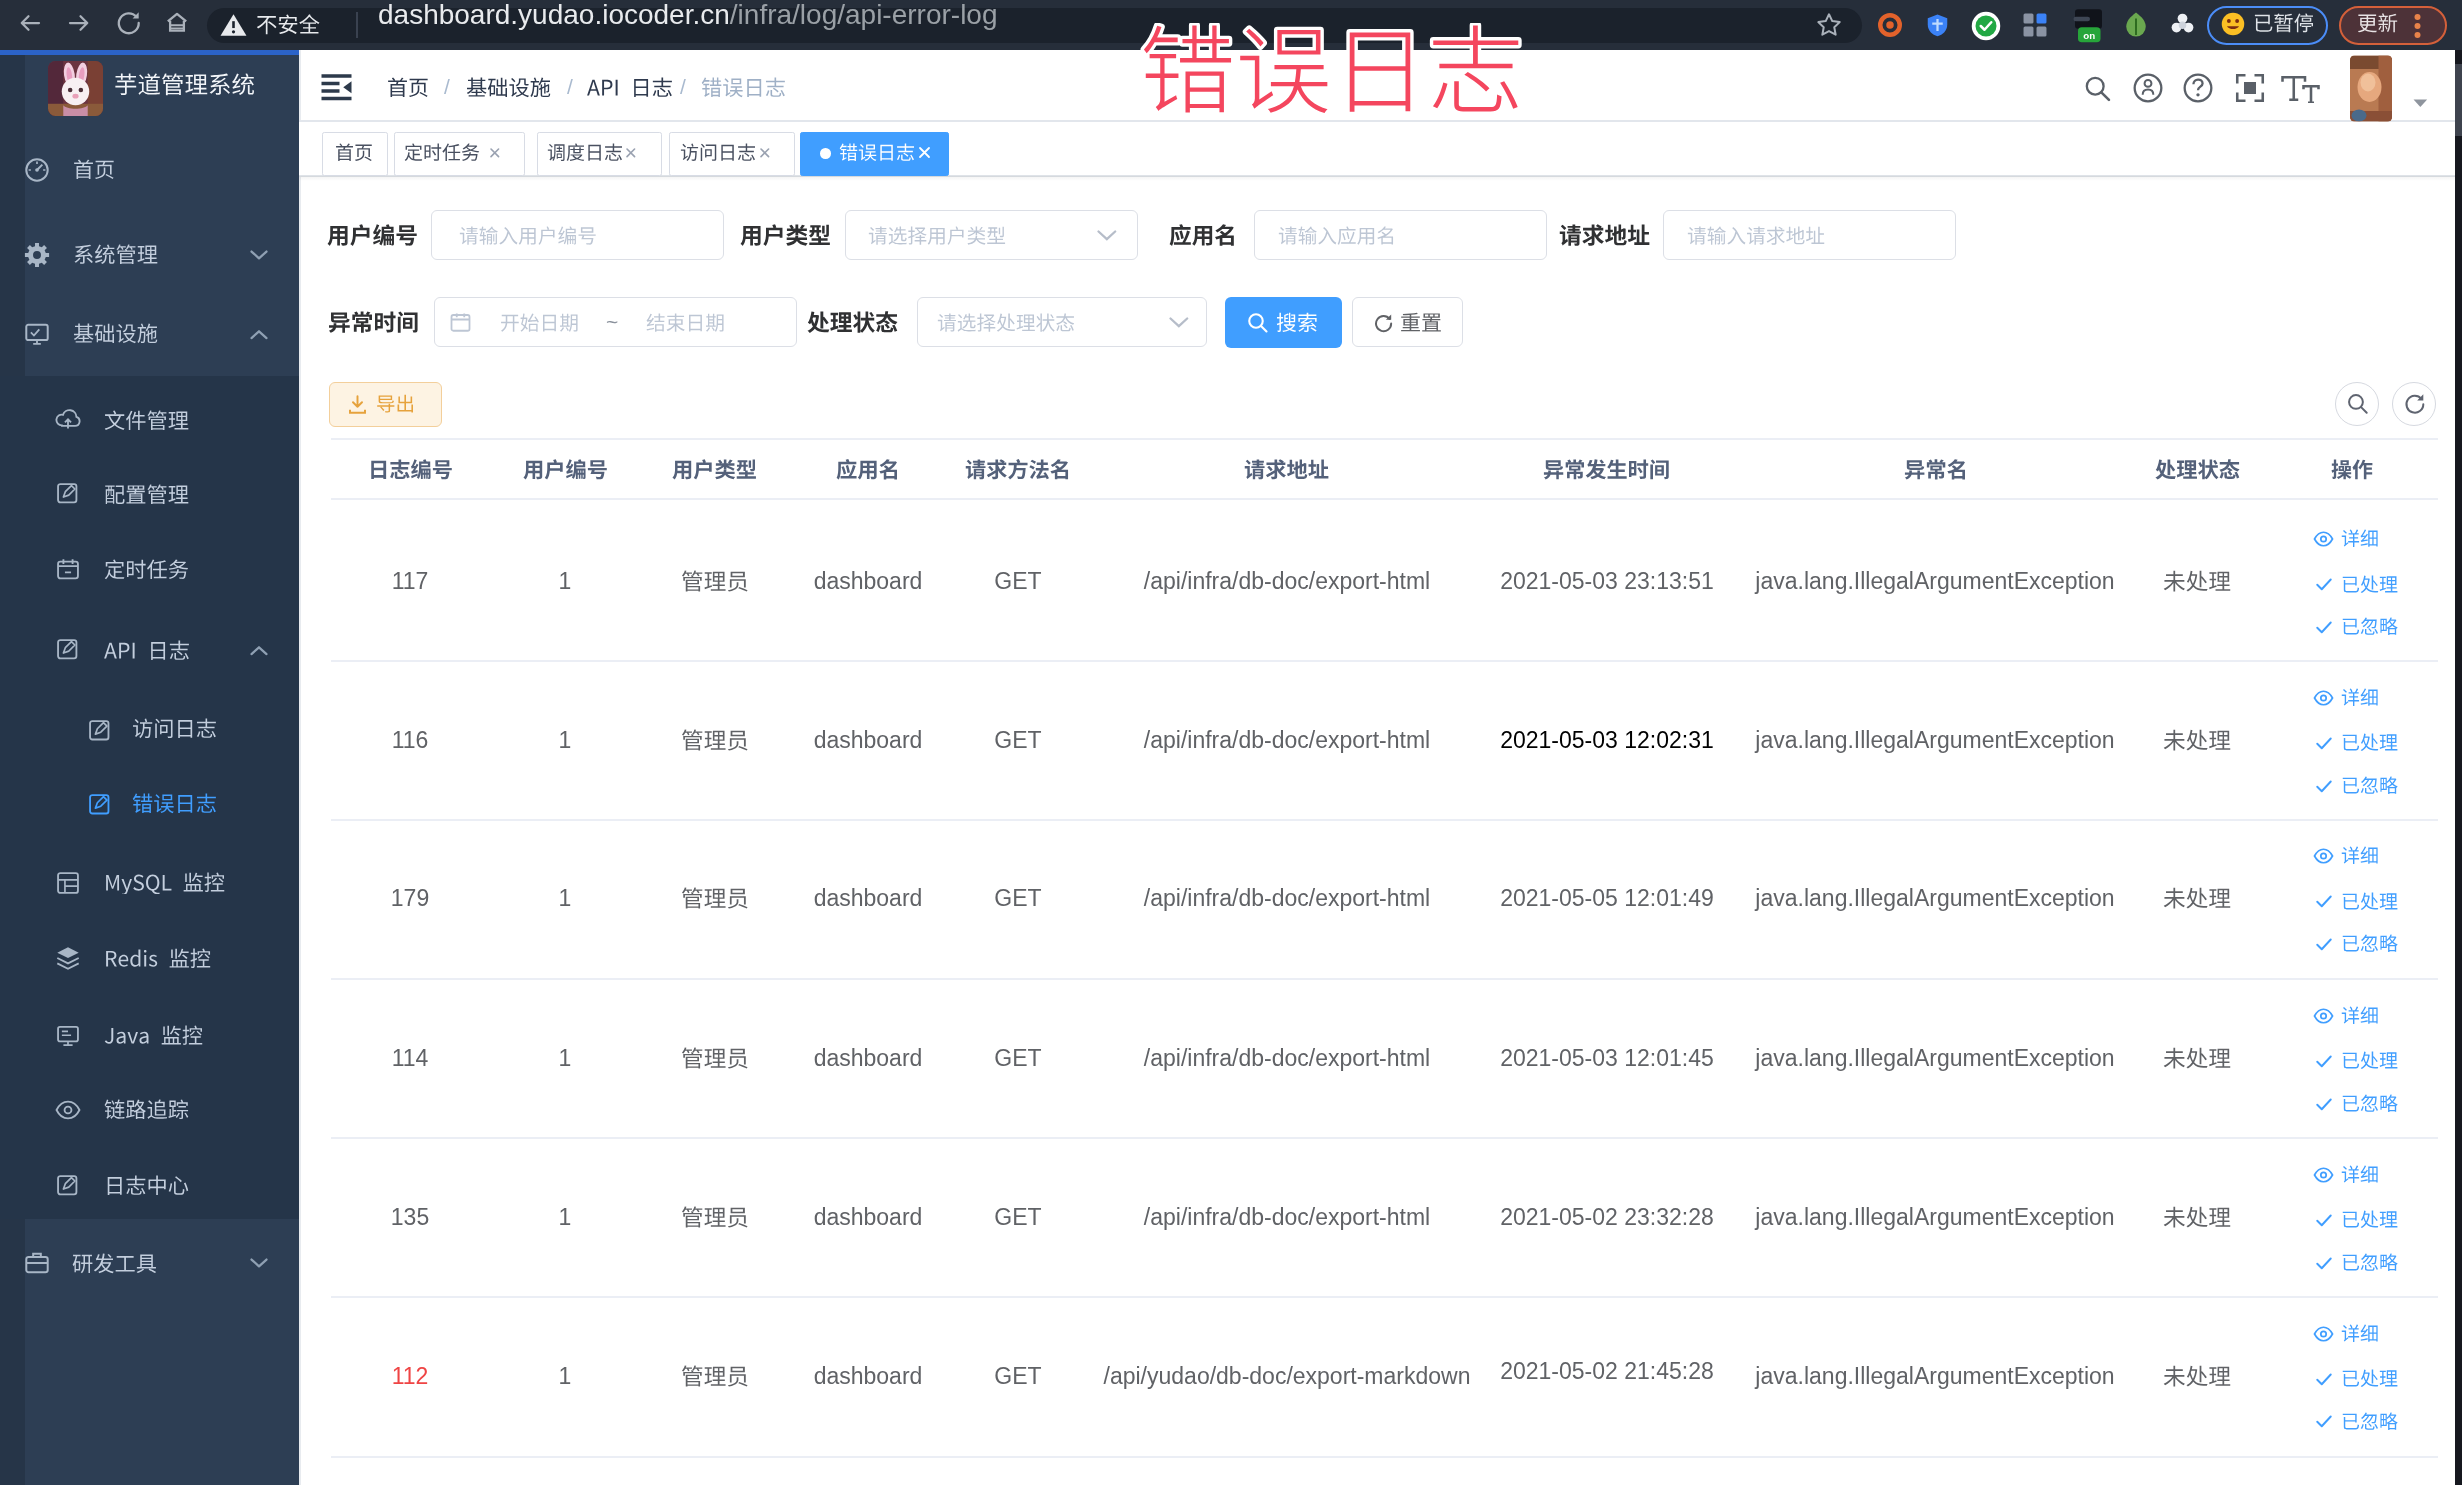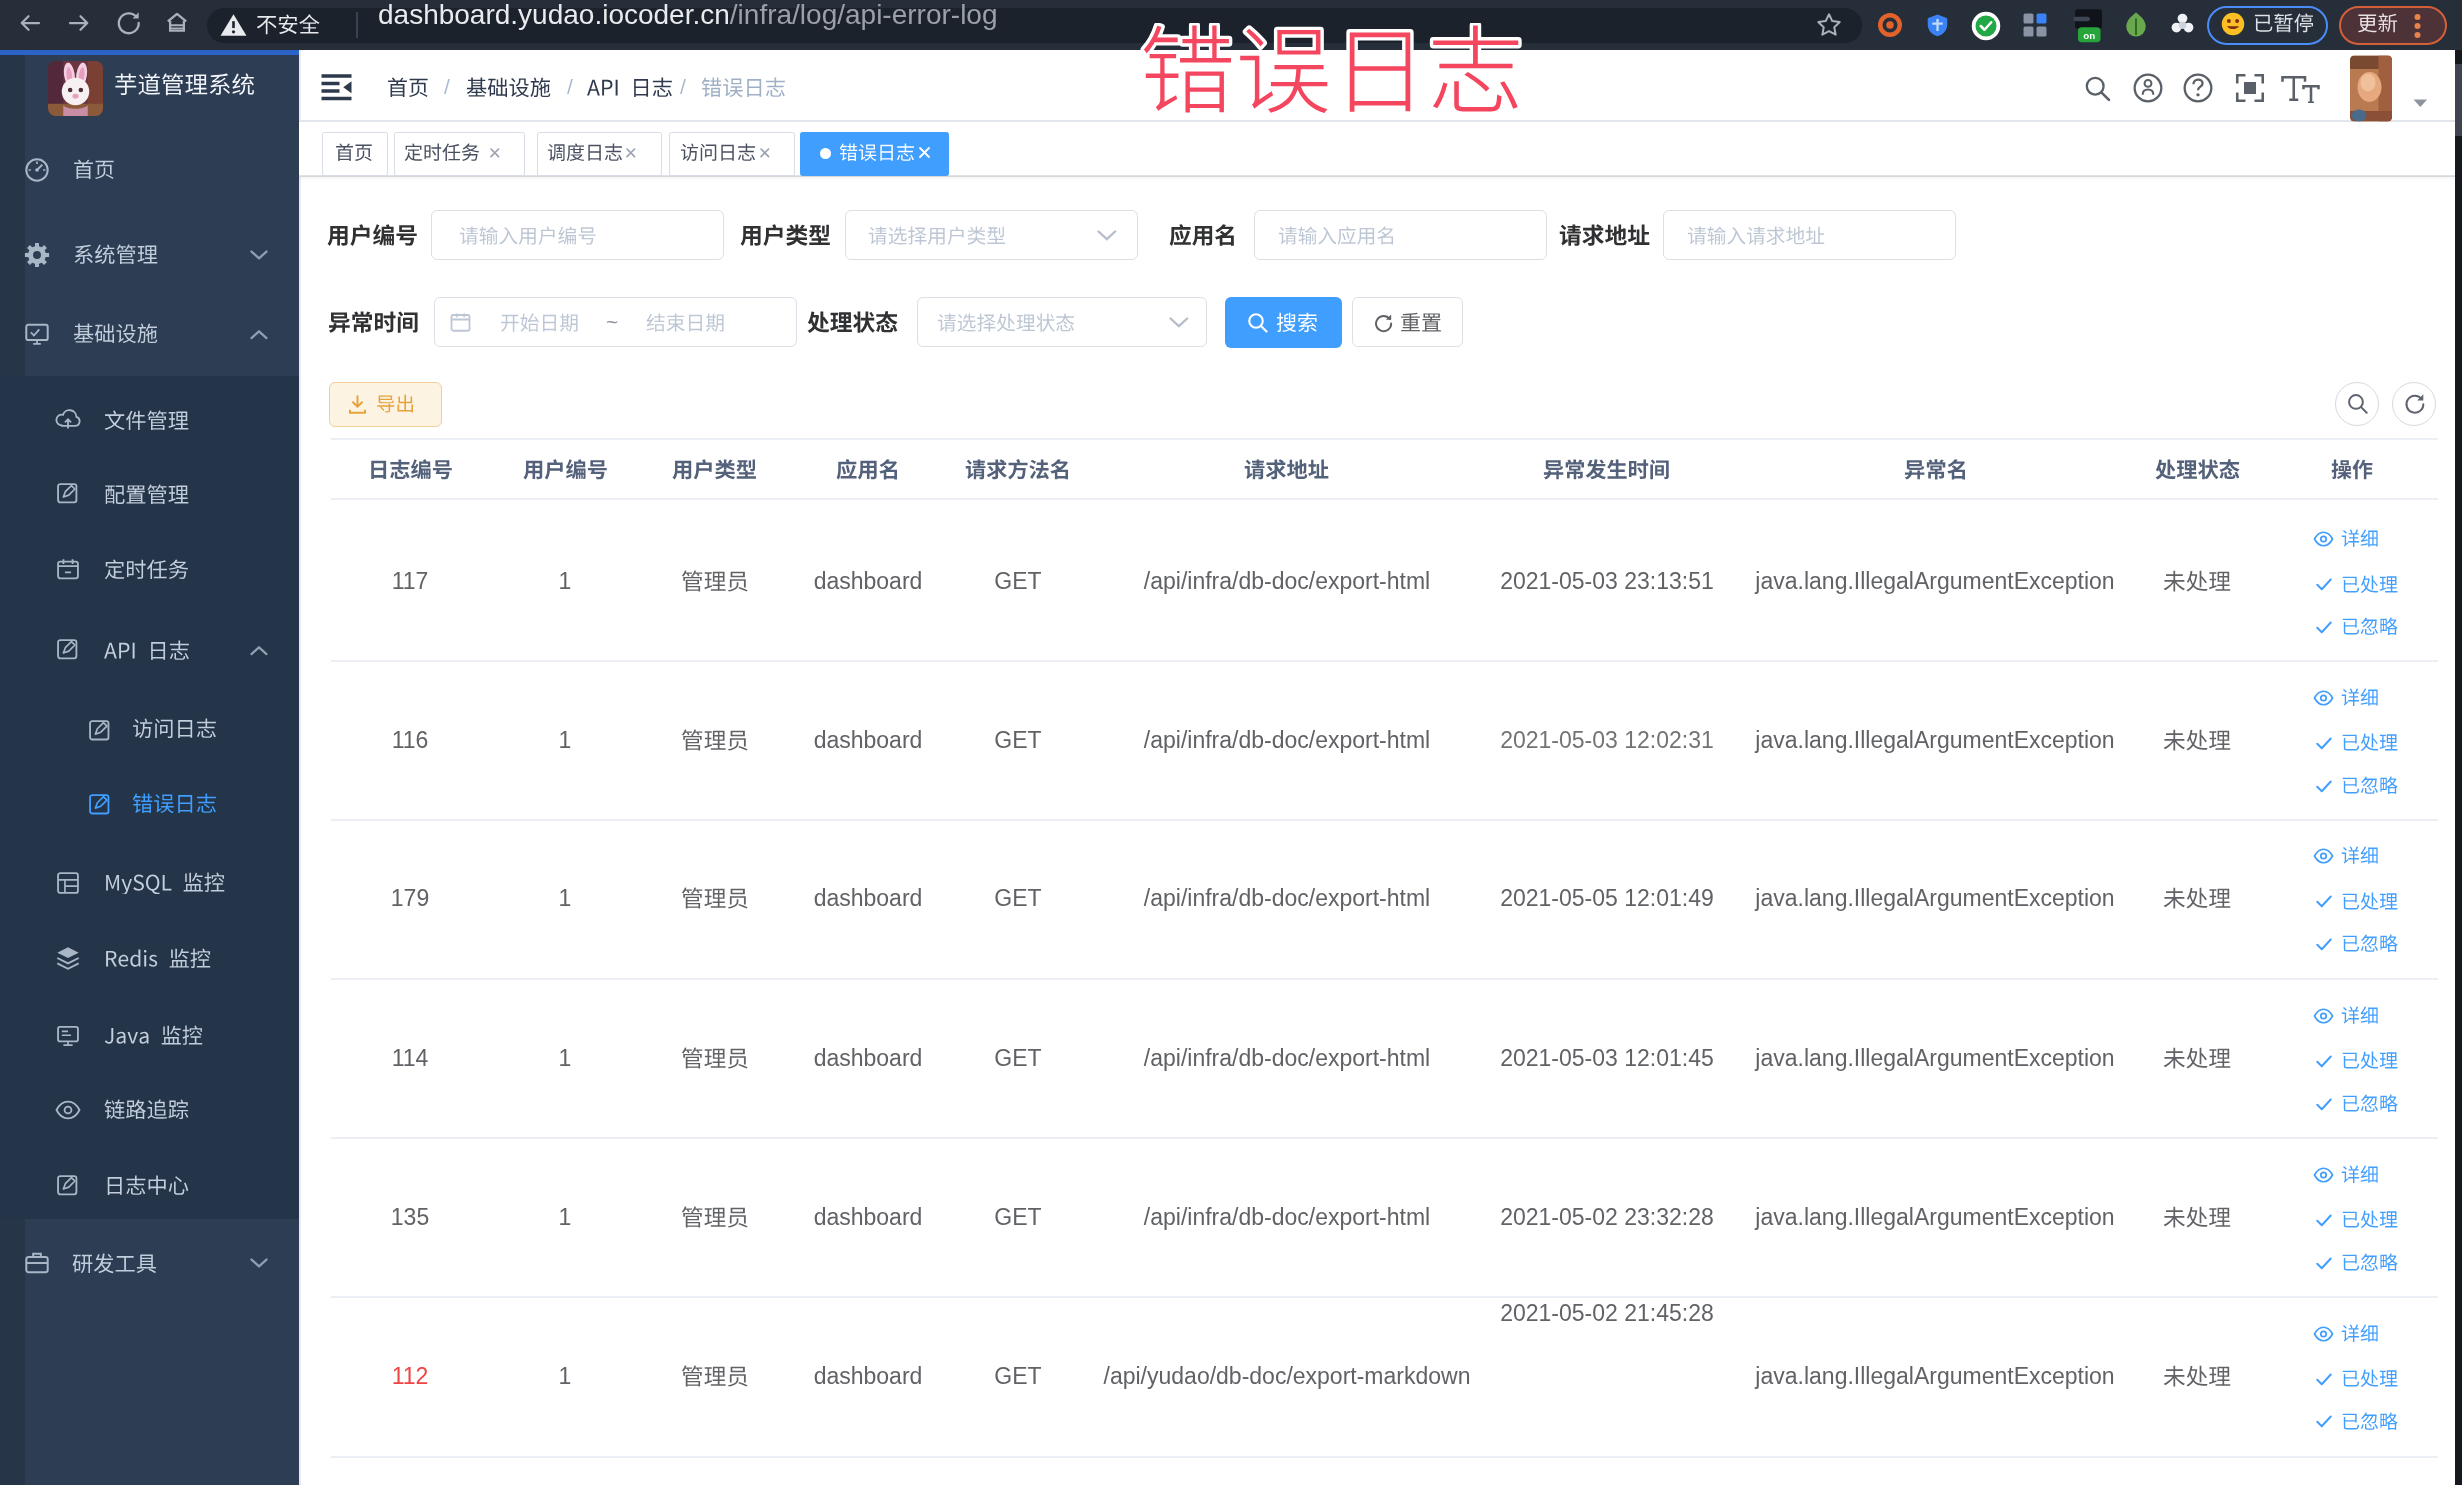--- a/index.html
+++ b/index.html
@@ -486,21 +486,21 @@
     </svg>
     <div style="position:absolute;left:331px;top:660px;width:2107px;height:1.5px;background:#ebeef5;"></div>
     <div style="position:absolute;left:183px;width:454px;top:729px;font-size:23px;line-height:23px;color:#606266;text-align:center;white-space:nowrap">116</div>
     <div style="position:absolute;left:338px;width:454px;top:729px;font-size:23px;line-height:23px;color:#606266;text-align:center;white-space:nowrap">1</div>
     <svg style="position:absolute;left:681px;top:729px;" width="68" height="23.5" viewBox="0 0 90.00 30.60">
       <path d="M6.3 12.7V28.2H8.6V27.2H23.1V28.2H25.3V20.8H8.6V18.7H23.8V12.7ZM23.1 25.4H8.6V22.5H23.1ZM13.2 7.1C13.5 7.7 13.9 8.4 14.1 9H3V14H5.2V10.8H25.2V14H27.4V9H16.4C16.2 8.3 15.7 7.4 15.2 6.7ZM8.6 14.4H21.6V17H8.6ZM5 0.5C4.3 3.1 2.9 5.6 1.3 7.3C1.9 7.6 2.8 8.1 3.2 8.4C4.1 7.4 4.9 6.1 5.7 4.7H7.7C8.4 5.8 9.1 7.2 9.3 8L11.2 7.4C11 6.7 10.5 5.6 9.9 4.7H14.5V3.1H6.4C6.7 2.3 7 1.6 7.2 0.9ZM17.7 0.5C17.2 2.7 16.1 4.8 14.8 6.3C15.3 6.5 16.2 7 16.6 7.3C17.2 6.6 17.8 5.7 18.4 4.7H20.5C21.4 5.9 22.3 7.3 22.6 8.1L24.5 7.3C24.1 6.6 23.5 5.6 22.8 4.7H28.2V3.1H19.1C19.4 2.4 19.7 1.7 19.9 0.9Z M44.3 9.6H48.9V13.5H44.3ZM50.8 9.6H55.4V13.5H50.8ZM44.3 4H48.9V7.8H44.3ZM50.8 4H55.4V7.8H50.8ZM39.5 25.1V27.2H59V25.1H51V21H58V19H51V15.4H57.6V2H42.2V15.4H48.7V19H41.9V21H48.7V25.1ZM31.1 22.8 31.6 25.1C34.3 24.2 37.7 23 41 22L40.6 19.8L37.3 20.9V13.4H40.3V11.3H37.3V4.7H40.7V2.6H31.4V4.7H35.1V11.3H31.7V13.4H35.1V21.6C33.6 22.1 32.2 22.5 31.1 22.8Z M68 3.9H82V7.3H68ZM65.7 2V9.3H84.5V2ZM73.7 16V18.8C73.7 21.1 72.8 24.3 62 26.5C62.5 26.9 63.2 27.8 63.5 28.3C74.7 25.8 76 21.9 76 18.8V16ZM75.9 23.9C79.5 25.1 84.5 27.1 86.9 28.3L88.1 26.4C85.5 25.2 80.5 23.3 77 22.2ZM64.7 12V23H67V14.1H83.3V22.8H85.7V12Z" fill="#606266"></path>
     </svg>
     <div style="position:absolute;left:641px;width:454px;top:729px;font-size:23px;line-height:23px;color:#606266;text-align:center;white-space:nowrap">dashboard</div>
     <div style="position:absolute;left:791px;width:454px;top:729px;font-size:23px;line-height:23px;color:#606266;text-align:center;white-space:nowrap">GET</div>
     <div style="position:absolute;left:1060px;width:454px;top:729px;font-size:23px;line-height:23px;color:#606266;text-align:center;white-space:nowrap">/api/infra/db-doc/export-html</div>
-    <div style="position:absolute;left:1380px;width:454px;top:729px;font-size:23px;line-height:23px;color:#737373;text-align:center;white-space:nowrap">2021-05-03 12:02:31</div>
+    <div style="position:absolute;left:1380px;width:454px;top:729px;font-size:23px;line-height:23px;color:#000000;text-align:center;white-space:nowrap">2021-05-03 12:02:31</div>
     <div style="position:absolute;left:1708px;width:454px;top:729px;font-size:23px;line-height:23px;color:#606266;text-align:center;white-space:nowrap">java.lang.IllegalArgumentException</div>
     <svg style="position:absolute;left:2163px;top:729px;" width="68" height="23.5" viewBox="0 0 90.00 30.60">
       <path d="M13.8 0.6V5.5H4V7.7H13.8V12.9H1.9V15.2H12.5C9.8 19 5.2 22.8 1 24.6C1.5 25.1 2.3 25.9 2.7 26.5C6.6 24.5 10.9 20.9 13.8 16.9V28.2H16.1V16.8C19.1 20.8 23.3 24.5 27.3 26.6C27.7 25.9 28.5 25.1 29 24.6C24.8 22.8 20.2 19 17.4 15.2H28.3V12.9H16.1V7.7H26.2V5.5H16.1V0.6Z M42.8 7.4C42.2 11.7 41.2 15.1 39.7 17.9C38.5 15.9 37.5 13.3 36.8 10C37 9.2 37.3 8.3 37.6 7.4ZM36.6 0.7C35.8 6.6 33.9 12.3 31.6 15.4C32.2 15.7 33 16.3 33.4 16.6C34.2 15.6 34.9 14.3 35.5 12.9C36.4 15.8 37.4 18.1 38.5 20C36.5 22.9 34 25.1 31 26.5C31.6 26.8 32.5 27.7 32.9 28.2C35.6 26.8 38 24.8 40 22C43.6 26.3 48.5 27.3 53.6 27.3H58C58.2 26.6 58.6 25.5 59 24.9C57.8 25 54.7 25 53.7 25C49.1 25 44.6 24.1 41.2 20C43.2 16.4 44.6 11.7 45.3 5.7L43.8 5.3L43.4 5.4H38.1C38.4 4.1 38.7 2.7 39 1.3ZM48.5 0.7V22.7H50.8V10.2C52.9 12.6 55.1 15.4 56.1 17.2L58.1 16C56.8 13.9 53.9 10.5 51.6 8L50.8 8.4V0.7Z M74.3 9.6H78.9V13.5H74.3ZM80.8 9.6H85.4V13.5H80.8ZM74.3 4H78.9V7.8H74.3ZM80.8 4H85.4V7.8H80.8ZM69.5 25.1V27.2H89V25.1H81V21H88V19H81V15.4H87.6V2H72.2V15.4H78.7V19H71.8V21H78.7V25.1ZM61 22.8 61.6 25.1C64.3 24.2 67.7 23 71 22L70.6 19.8L67.3 20.9V13.4H70.3V11.3H67.3V4.7H70.7V2.6H61.4V4.7H65.1V11.3H61.7V13.4H65.1V21.6C63.6 22.1 62.2 22.5 61 22.8Z" fill="#606266"></path>
     </svg>
     <svg style="position:absolute;left:2313px;top:689px;" width="21" height="18" viewBox="0 0 28 24">
       <path d="M2 12C5.5 5.5 9.5 3 14 3s8.5 2.5 12 9c-3.5 6.5-7.5 9-12 9S5.5 18.5 2 12z" stroke="#409eff" stroke-width="2.3" fill="none"></path>
       <circle cx="14" cy="12" r="3.6" stroke="#409eff" stroke-width="2.3" fill="none"></circle>
     </svg>
     <svg style="position:absolute;left:2341px;top:688px;" width="38" height="19.7" viewBox="0 0 50.00 25.50">
       <path d="M2.7 2.3C4 3.4 5.7 5.1 6.6 6.1L7.8 4.8C7 3.7 5.2 2.2 3.9 1.1ZM11.4 1.2C12.2 2.5 13.1 4.2 13.5 5.3L15.2 4.6C14.8 3.5 13.9 1.8 13 0.6ZM4.7 23V23C5.1 22.5 5.7 21.9 9.8 18.7C9.6 18.4 9.3 17.7 9.1 17.1L6.7 19V8.3H1V10.2H4.9V19.2C4.9 20.4 4.1 21.3 3.7 21.6C4 21.9 4.5 22.6 4.7 23ZM20.7 0.4C20.1 1.9 19.2 3.9 18.3 5.3H10V7H15.8V10.5H10.8V12.2H15.8V15.7H9.4V17.5H15.8V23.5H17.6V17.5H23.8V15.7H17.6V12.2H22.5V10.5H17.6V7H23.3V5.3H20.3C21.1 4.1 21.9 2.5 22.6 1.1Z M25.9 20.2 26.2 22C28.7 21.5 32 20.9 35.2 20.2L35.1 18.6C31.8 19.2 28.2 19.8 25.9 20.2ZM26.4 10.9C26.9 10.7 27.5 10.6 31.1 10.1C29.8 11.8 28.6 13.1 28.1 13.6C27.2 14.4 26.6 15 26 15.1C26.2 15.6 26.5 16.5 26.6 16.9C27.1 16.6 28.1 16.4 35.2 15.2C35.1 14.9 35.1 14.1 35.1 13.6L29.4 14.4C31.6 12.3 33.7 9.8 35.5 7.1L33.9 6.1C33.5 6.9 32.9 7.7 32.4 8.4L28.5 8.8C30.1 6.6 31.8 3.9 33.1 1.2L31.3 0.4C30 3.4 28 6.7 27.4 7.5C26.8 8.4 26.3 8.9 25.8 9C26 9.5 26.4 10.5 26.4 10.9ZM41.2 19.8H37.6V12.7H41.2ZM42.9 19.8V12.7H46.5V19.8ZM35.8 1.8V23.1H37.6V21.5H46.5V22.9H48.2V1.8ZM41.2 10.9H37.6V3.7H41.2ZM42.9 10.9V3.7H46.5V10.9Z" fill="#409eff"></path>
@@ -618,21 +618,21 @@
     </svg>
     <div style="position:absolute;left:331px;top:1296px;width:2107px;height:1.5px;background:#ebeef5;"></div>
     <div style="position:absolute;left:183px;width:454px;top:1365px;font-size:23px;line-height:23px;color:#ef4444;text-align:center;white-space:nowrap">112</div>
     <div style="position:absolute;left:338px;width:454px;top:1365px;font-size:23px;line-height:23px;color:#606266;text-align:center;white-space:nowrap">1</div>
     <svg style="position:absolute;left:681px;top:1365px;" width="68" height="23.5" viewBox="0 0 90.00 30.60">
       <path d="M6.3 12.7V28.2H8.6V27.2H23.1V28.2H25.3V20.8H8.6V18.7H23.8V12.7ZM23.1 25.4H8.6V22.5H23.1ZM13.2 7.1C13.5 7.7 13.9 8.4 14.1 9H3V14H5.2V10.8H25.2V14H27.4V9H16.4C16.2 8.3 15.7 7.4 15.2 6.7ZM8.6 14.4H21.6V17H8.6ZM5 0.5C4.3 3.1 2.9 5.6 1.3 7.3C1.9 7.6 2.8 8.1 3.2 8.4C4.1 7.4 4.9 6.1 5.7 4.7H7.7C8.4 5.8 9.1 7.2 9.3 8L11.2 7.4C11 6.7 10.5 5.6 9.9 4.7H14.5V3.1H6.4C6.7 2.3 7 1.6 7.2 0.9ZM17.7 0.5C17.2 2.7 16.1 4.8 14.8 6.3C15.3 6.5 16.2 7 16.6 7.3C17.2 6.6 17.8 5.7 18.4 4.7H20.5C21.4 5.9 22.3 7.3 22.6 8.1L24.5 7.3C24.1 6.6 23.5 5.6 22.8 4.7H28.2V3.1H19.1C19.4 2.4 19.7 1.7 19.9 0.9Z M44.3 9.6H48.9V13.5H44.3ZM50.8 9.6H55.4V13.5H50.8ZM44.3 4H48.9V7.8H44.3ZM50.8 4H55.4V7.8H50.8ZM39.5 25.1V27.2H59V25.1H51V21H58V19H51V15.4H57.6V2H42.2V15.4H48.7V19H41.9V21H48.7V25.1ZM31.1 22.8 31.6 25.1C34.3 24.2 37.7 23 41 22L40.6 19.8L37.3 20.9V13.4H40.3V11.3H37.3V4.7H40.7V2.6H31.4V4.7H35.1V11.3H31.7V13.4H35.1V21.6C33.6 22.1 32.2 22.5 31.1 22.8Z M68 3.9H82V7.3H68ZM65.7 2V9.3H84.5V2ZM73.7 16V18.8C73.7 21.1 72.8 24.3 62 26.5C62.5 26.9 63.2 27.8 63.5 28.3C74.7 25.8 76 21.9 76 18.8V16ZM75.9 23.9C79.5 25.1 84.5 27.1 86.9 28.3L88.1 26.4C85.5 25.2 80.5 23.3 77 22.2ZM64.7 12V23H67V14.1H83.3V22.8H85.7V12Z" fill="#606266"></path>
     </svg>
     <div style="position:absolute;left:641px;width:454px;top:1365px;font-size:23px;line-height:23px;color:#606266;text-align:center;white-space:nowrap">dashboard</div>
     <div style="position:absolute;left:791px;width:454px;top:1365px;font-size:23px;line-height:23px;color:#606266;text-align:center;white-space:nowrap">GET</div>
     <div style="position:absolute;left:1060px;width:454px;top:1365px;font-size:23px;line-height:23px;color:#606266;text-align:center;white-space:nowrap">/api/yudao/db-doc/export-markdown</div>
-    <div style="position:absolute;left:1380px;width:454px;top:1302px;font-size:23px;line-height:23px;color:#606266;text-align:center;white-space:nowrap">2021-05-02 21:45:28</div>
+    <div style="position:absolute;left:1380px;width:454px;top:1360px;font-size:23px;line-height:23px;color:#606266;text-align:center;white-space:nowrap">2021-05-02 21:45:28</div>
     <div style="position:absolute;left:1708px;width:454px;top:1365px;font-size:23px;line-height:23px;color:#606266;text-align:center;white-space:nowrap">java.lang.IllegalArgumentException</div>
     <svg style="position:absolute;left:2163px;top:1365px;" width="68" height="23.5" viewBox="0 0 90.00 30.60">
       <path d="M13.8 0.6V5.5H4V7.7H13.8V12.9H1.9V15.2H12.5C9.8 19 5.2 22.8 1 24.6C1.5 25.1 2.3 25.9 2.7 26.5C6.6 24.5 10.9 20.9 13.8 16.9V28.2H16.1V16.8C19.1 20.8 23.3 24.5 27.3 26.6C27.7 25.9 28.5 25.1 29 24.6C24.8 22.8 20.2 19 17.4 15.2H28.3V12.9H16.1V7.7H26.2V5.5H16.1V0.6Z M42.8 7.4C42.2 11.7 41.2 15.1 39.7 17.9C38.5 15.9 37.5 13.3 36.8 10C37 9.2 37.3 8.3 37.6 7.4ZM36.6 0.7C35.8 6.6 33.9 12.3 31.6 15.4C32.2 15.7 33 16.3 33.4 16.6C34.2 15.6 34.9 14.3 35.5 12.9C36.4 15.8 37.4 18.1 38.5 20C36.5 22.9 34 25.1 31 26.5C31.6 26.8 32.5 27.7 32.9 28.2C35.6 26.8 38 24.8 40 22C43.6 26.3 48.5 27.3 53.6 27.3H58C58.2 26.6 58.6 25.5 59 24.9C57.8 25 54.7 25 53.7 25C49.1 25 44.6 24.1 41.2 20C43.2 16.4 44.6 11.7 45.3 5.7L43.8 5.3L43.4 5.4H38.1C38.4 4.1 38.7 2.7 39 1.3ZM48.5 0.7V22.7H50.8V10.2C52.9 12.6 55.1 15.4 56.1 17.2L58.1 16C56.8 13.9 53.9 10.5 51.6 8L50.8 8.4V0.7Z M74.3 9.6H78.9V13.5H74.3ZM80.8 9.6H85.4V13.5H80.8ZM74.3 4H78.9V7.8H74.3ZM80.8 4H85.4V7.8H80.8ZM69.5 25.1V27.2H89V25.1H81V21H88V19H81V15.4H87.6V2H72.2V15.4H78.7V19H71.8V21H78.7V25.1ZM61 22.8 61.6 25.1C64.3 24.2 67.7 23 71 22L70.6 19.8L67.3 20.9V13.4H70.3V11.3H67.3V4.7H70.7V2.6H61.4V4.7H65.1V11.3H61.7V13.4H65.1V21.6C63.6 22.1 62.2 22.5 61 22.8Z" fill="#606266"></path>
     </svg>
     <svg style="position:absolute;left:2313px;top:1325px;" width="21" height="18" viewBox="0 0 28 24">
       <path d="M2 12C5.5 5.5 9.5 3 14 3s8.5 2.5 12 9c-3.5 6.5-7.5 9-12 9S5.5 18.5 2 12z" stroke="#409eff" stroke-width="2.3" fill="none"></path>
       <circle cx="14" cy="12" r="3.6" stroke="#409eff" stroke-width="2.3" fill="none"></circle>
     </svg>
     <svg style="position:absolute;left:2341px;top:1324px;" width="38" height="19.7" viewBox="0 0 50.00 25.50">
       <path d="M2.7 2.3C4 3.4 5.7 5.1 6.6 6.1L7.8 4.8C7 3.7 5.2 2.2 3.9 1.1ZM11.4 1.2C12.2 2.5 13.1 4.2 13.5 5.3L15.2 4.6C14.8 3.5 13.9 1.8 13 0.6ZM4.7 23V23C5.1 22.5 5.7 21.9 9.8 18.7C9.6 18.4 9.3 17.7 9.1 17.1L6.7 19V8.3H1V10.2H4.9V19.2C4.9 20.4 4.1 21.3 3.7 21.6C4 21.9 4.5 22.6 4.7 23ZM20.7 0.4C20.1 1.9 19.2 3.9 18.3 5.3H10V7H15.8V10.5H10.8V12.2H15.8V15.7H9.4V17.5H15.8V23.5H17.6V17.5H23.8V15.7H17.6V12.2H22.5V10.5H17.6V7H23.3V5.3H20.3C21.1 4.1 21.9 2.5 22.6 1.1Z M25.9 20.2 26.2 22C28.7 21.5 32 20.9 35.2 20.2L35.1 18.6C31.8 19.2 28.2 19.8 25.9 20.2ZM26.4 10.9C26.9 10.7 27.5 10.6 31.1 10.1C29.8 11.8 28.6 13.1 28.1 13.6C27.2 14.4 26.6 15 26 15.1C26.2 15.6 26.5 16.5 26.6 16.9C27.1 16.6 28.1 16.4 35.2 15.2C35.1 14.9 35.1 14.1 35.1 13.6L29.4 14.4C31.6 12.3 33.7 9.8 35.5 7.1L33.9 6.1C33.5 6.9 32.9 7.7 32.4 8.4L28.5 8.8C30.1 6.6 31.8 3.9 33.1 1.2L31.3 0.4C30 3.4 28 6.7 27.4 7.5C26.8 8.4 26.3 8.9 25.8 9C26 9.5 26.4 10.5 26.4 10.9ZM41.2 19.8H37.6V12.7H41.2ZM42.9 19.8V12.7H46.5V19.8ZM35.8 1.8V23.1H37.6V21.5H46.5V22.9H48.2V1.8ZM41.2 10.9H37.6V3.7H41.2ZM42.9 10.9V3.7H46.5V10.9Z" fill="#409eff"></path>

